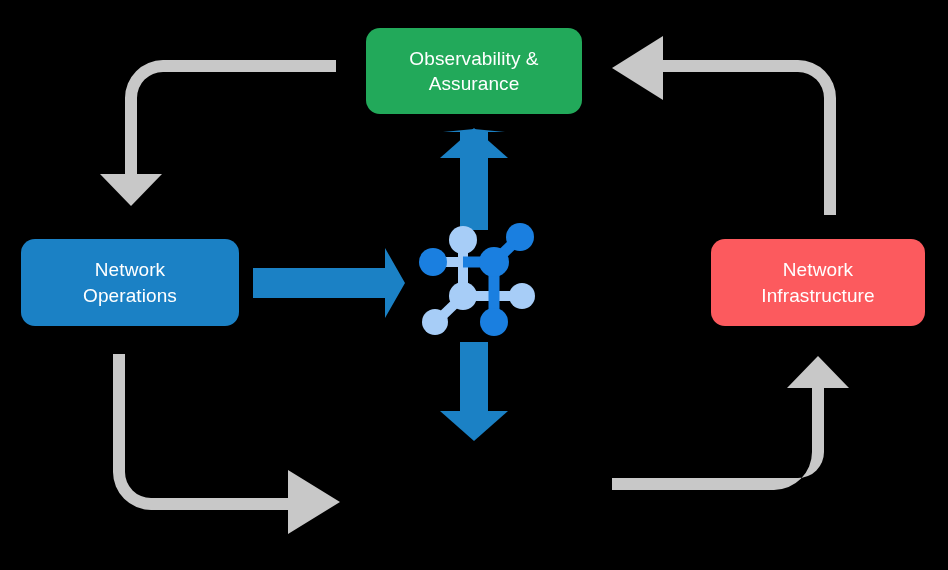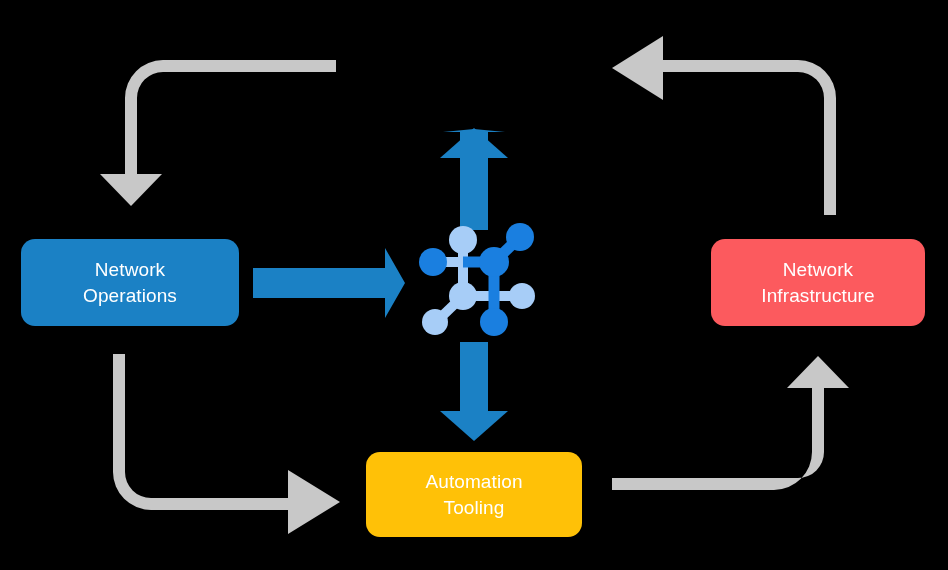--- a/index.html
+++ b/index.html
@@ -99,23 +99,23 @@
       <circle cx="463" cy="296" r="14" fill="#a7cdf7"></circle>
       <circle cx="522" cy="296" r="13" fill="#a7cdf7"></circle>
       <circle cx="435" cy="322" r="13" fill="#a7cdf7"></circle>
       <circle cx="433" cy="262" r="14" fill="#1a7fe0"></circle>
       <circle cx="494" cy="262" r="15" fill="#1a7fe0"></circle>
       <circle cx="520" cy="237" r="14" fill="#1a7fe0"></circle>
       <circle cx="494" cy="322" r="14" fill="#1a7fe0"></circle>
     </g>
   </svg>
 
+  <div class="node-box" id="box-observability">Observability &amp;
+Assurance</div>
 
   <div class="node-box" id="box-operations">Network
 Operations</div>
 
   <div class="node-box" id="box-infrastructure">Network
 Infrastructure</div>
 
-  <div class="node-box" id="box-automation">Automation
-Tooling</div>
 
 </div>
 
 </body></html>

